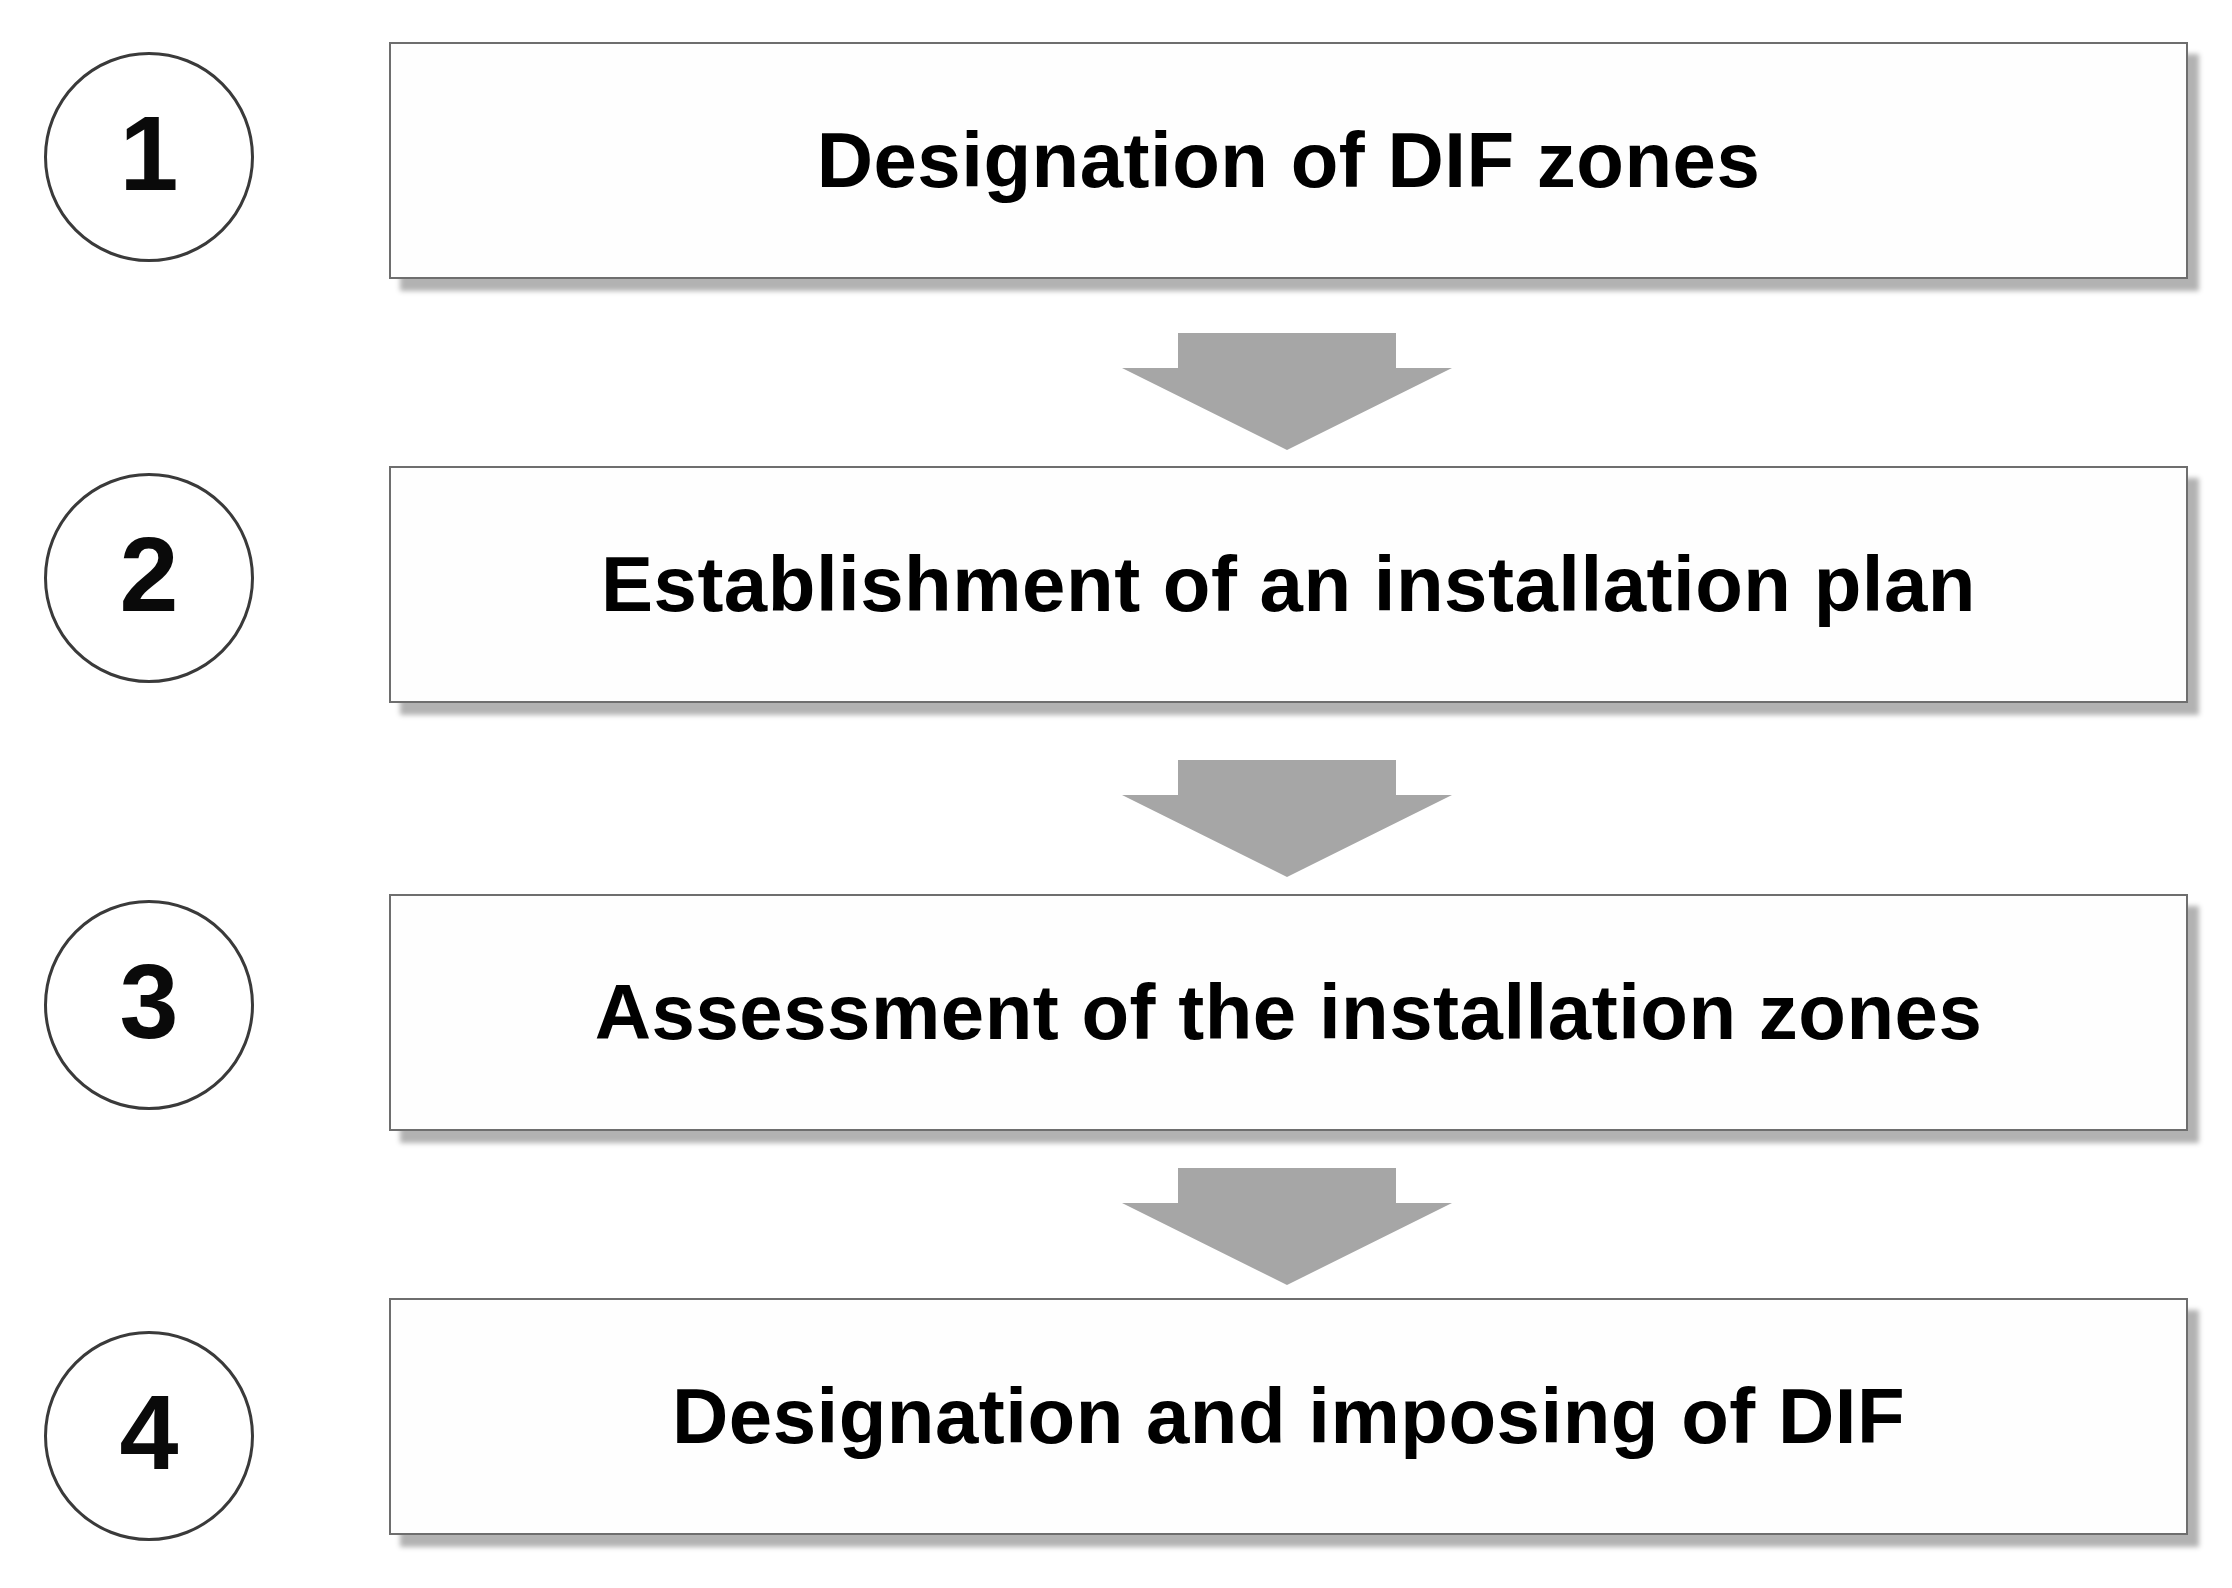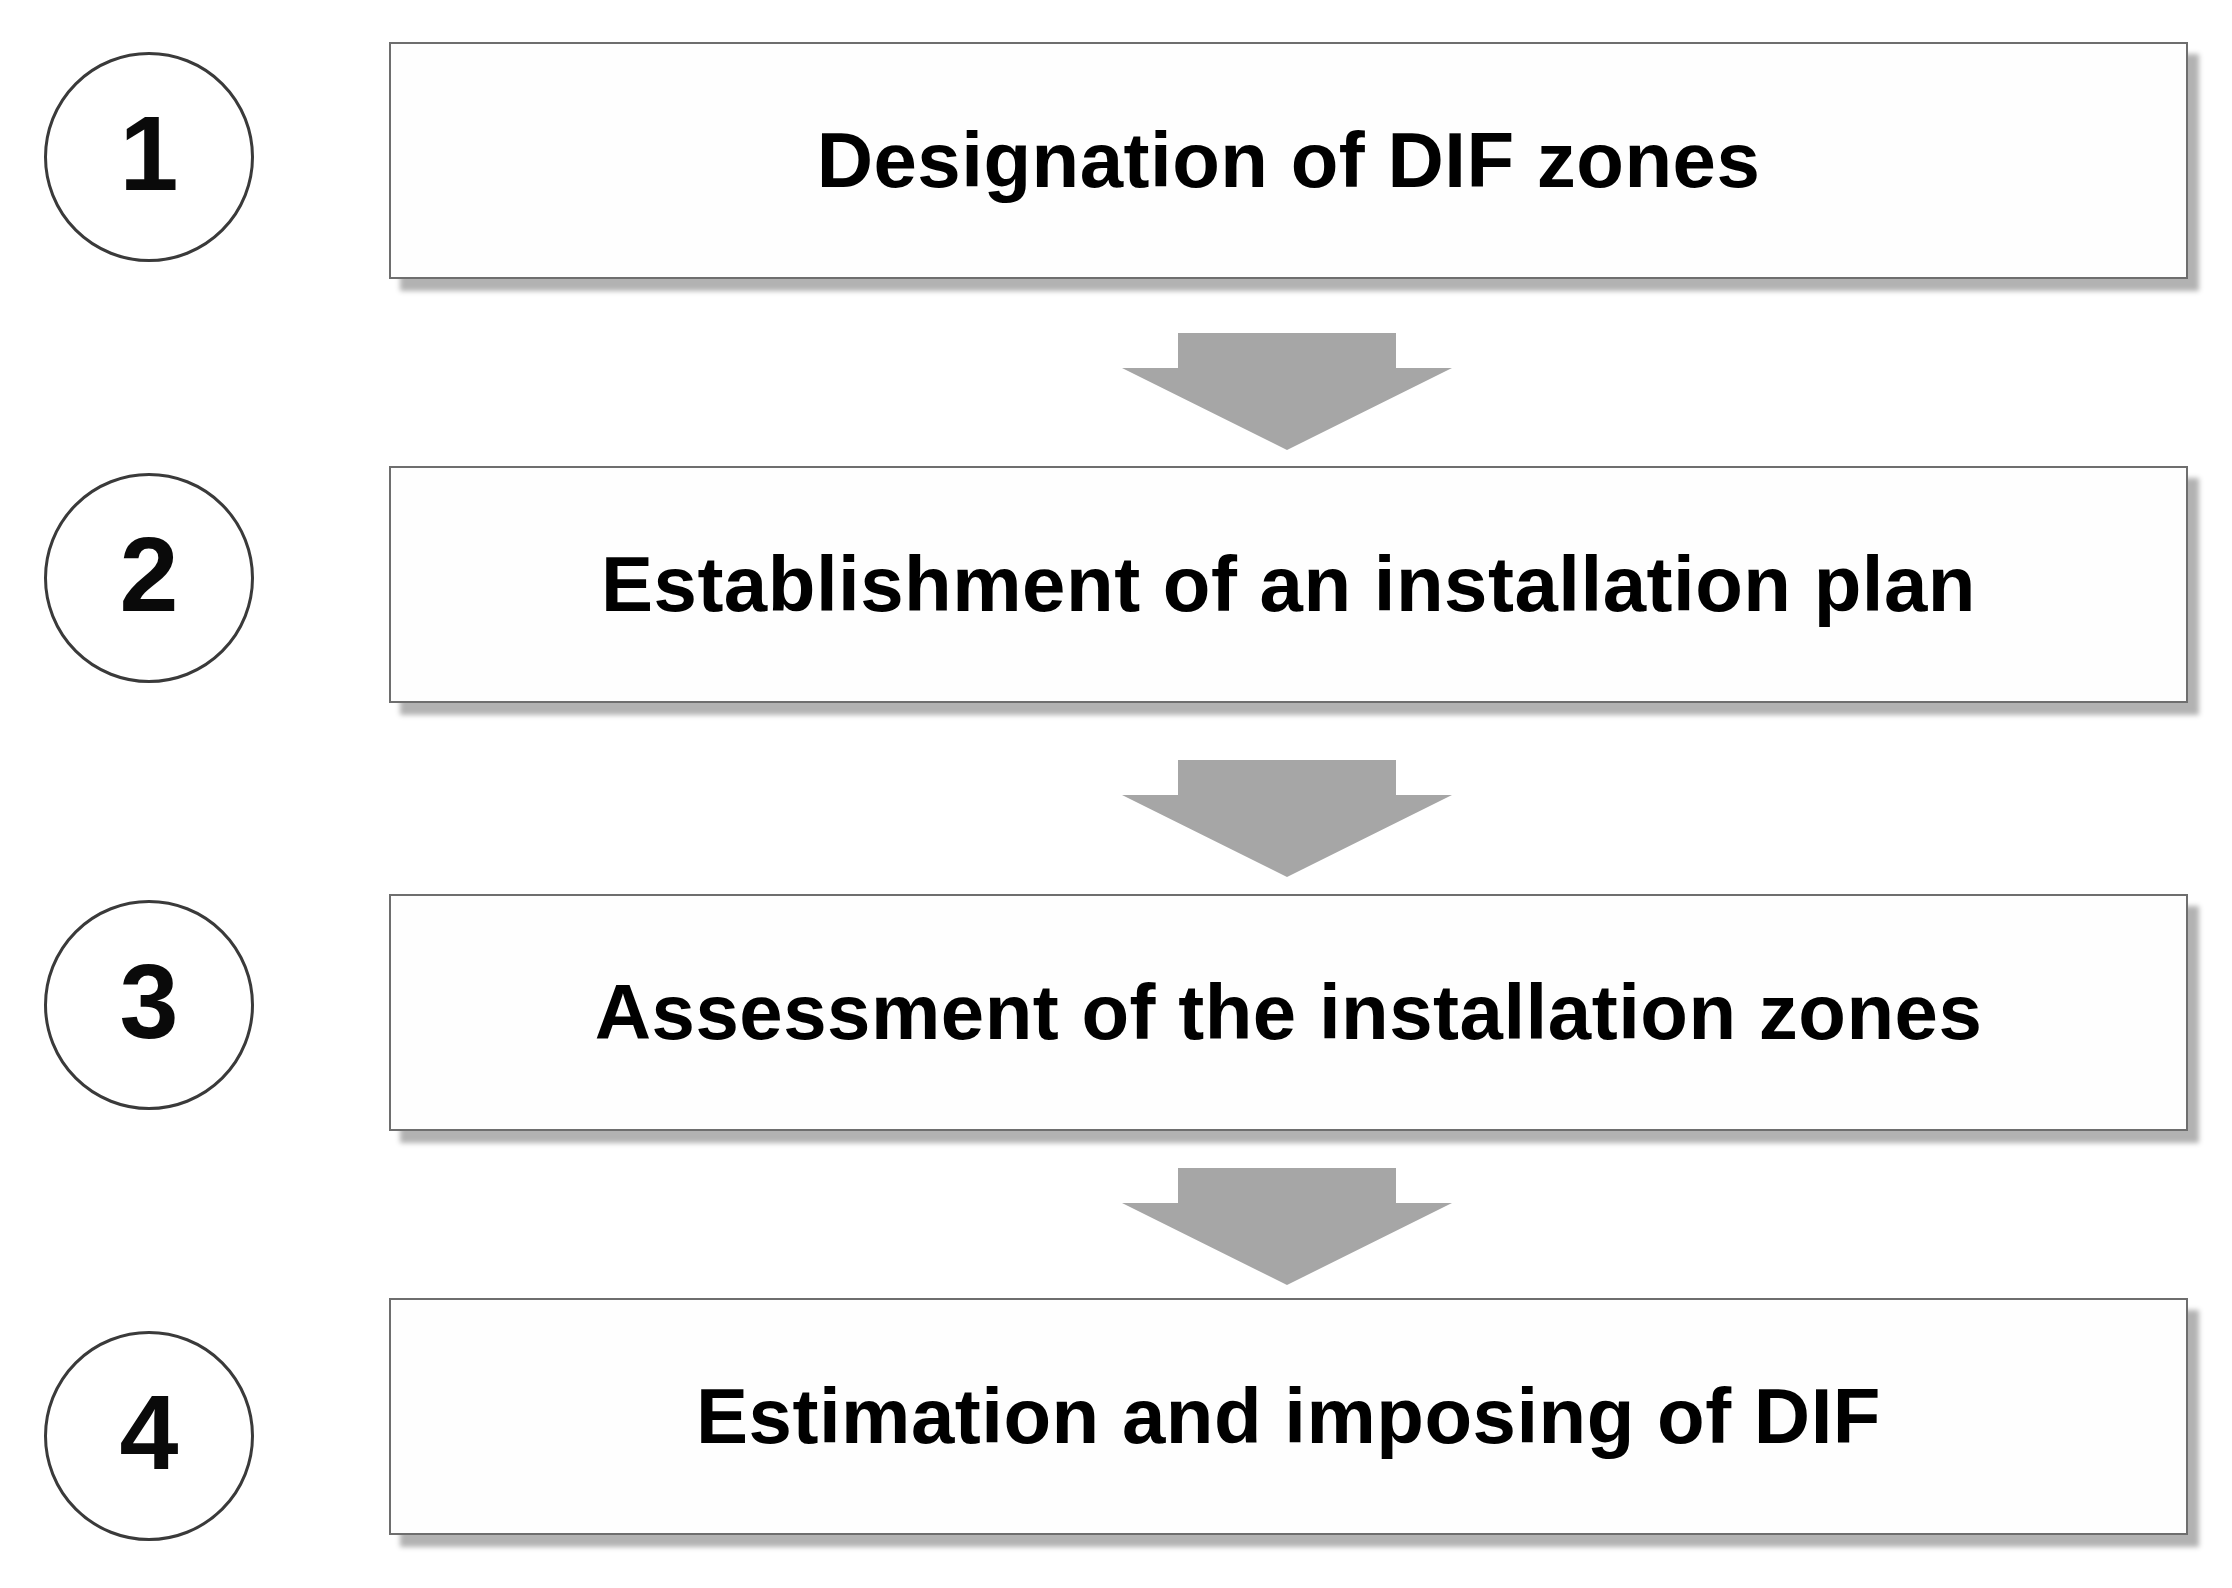--- a/index.html
+++ b/index.html
@@ -108,16 +108,16 @@
   <div class="flow-arrow" style="top:1168px;">
     <svg viewBox="0 0 330 117" preserveAspectRatio="none" aria-hidden="true">
       <polygon points="56,0 274,0 274,35 330,35 165,117 0,35 56,35" fill="#a6a6a6"></polygon>
     </svg>
   </div>
 
   <div class="step-circle" style="top:1331px;">
     <span class="step-number">4</span>
   </div>
   <div class="step-box" style="top:1298px;">
-    <span class="step-label">Estimation and imposing of DIF</span>
+    <span class="step-label">Designation and imposing of DIF</span>
   </div>
 
 </div>
 
 </body></html>

